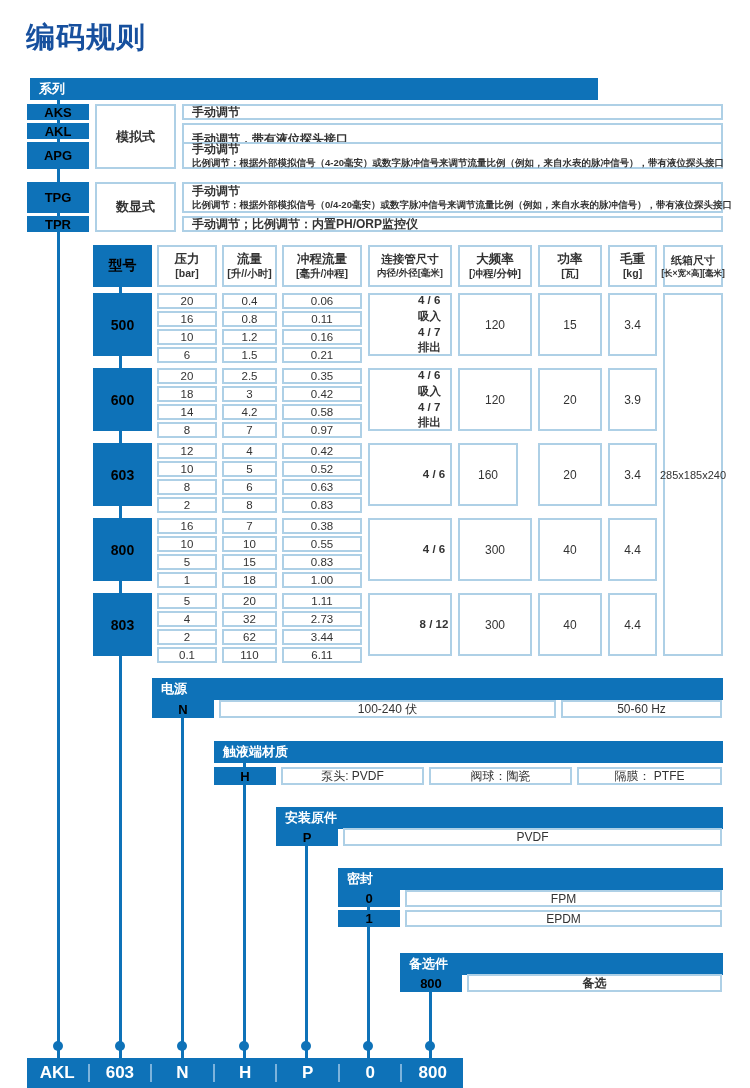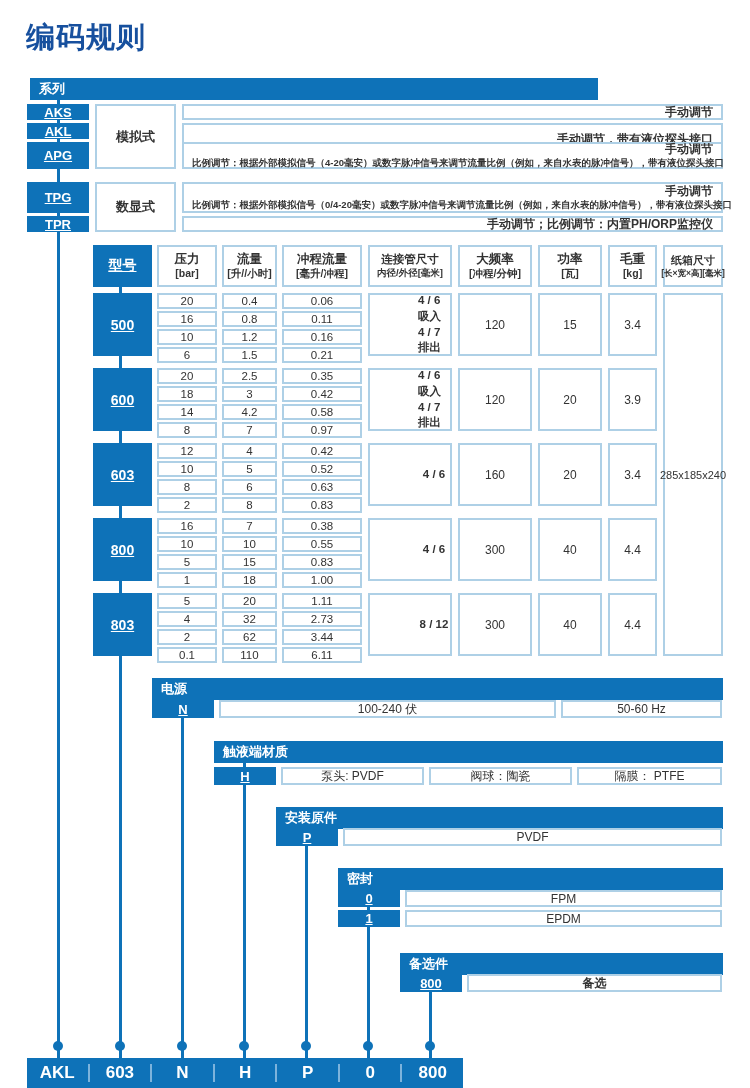--- a/index.html
+++ b/index.html
@@ -7,23 +7,23 @@
     --title:#17509e;
     --bd:#aed0e6;
     --txt:#333333;
   }
   html,body{margin:0;padding:0;background:#fff;}
   body{font-family:"Liberation Sans","DejaVu Sans",sans-serif;color:var(--txt);}
   .page{position:relative;width:750px;height:1088px;background:#fff;overflow:hidden;border-radius:12px;}
   .abs{position:absolute;box-sizing:border-box;z-index:1;}
   .title{font-size:29px;font-weight:bold;color:var(--title);letter-spacing:1px;}
   .bar{background:var(--blue);color:#fff;font-weight:bold;font-size:13px;display:flex;align-items:center;padding-left:9px;}
-  .bluecell{background:var(--blue);color:#ffffff;font-weight:bold;display:flex;align-items:center;justify-content:center;font-size:13px;text-decoration:underline;}
+  .bluecell{background:var(--blue);color:#000000;font-weight:bold;display:flex;align-items:center;justify-content:center;font-size:13px;}
   .wcell{background:#fff;border:2px solid var(--bd);display:flex;align-items:center;justify-content:center;color:var(--txt);font-size:12px;}
-  .desc{background:#fff;border:2px solid var(--bd);display:flex;flex-direction:column;justify-content:center;padding:1px 8px;text-align:right;}
+  .desc{background:#fff;border:2px solid var(--bd);display:flex;flex-direction:column;justify-content:center;padding:1px 8px;}
   .d1{font-size:12px;font-weight:bold;line-height:1.2;white-space:nowrap;}
   .d2{font-size:9.5px;font-weight:bold;line-height:1.25;white-space:nowrap;}
   .d2:empty{display:none;}
   .hdr{flex-direction:column;line-height:1.2;}
   .h1{font-size:12.5px;font-weight:bold;}
   .h2{font-size:10.5px;font-weight:bold;}
   .h2:empty{display:none;}
   .rows{display:grid;width:205px;height:63px;grid-template-columns:60px 55px 80px;column-gap:5px;grid-template-rows:repeat(4,1fr);row-gap:2px;}
   .tcell{background:#fff;border:2px solid var(--bd);display:flex;align-items:center;justify-content:center;font-size:11.5px;color:var(--txt);}
   .conn{flex-direction:column;font-weight:bold;font-size:11.5px;line-height:1.35;padding-left:48px;}
@@ -178,21 +178,21 @@
     <div class="tcell">8</div>
       <div class="tcell">6</div>
       <div class="tcell">0.63</div>
     <div class="tcell">2</div>
       <div class="tcell">8</div>
       <div class="tcell">0.83</div>
   </div>
   <div class="abs wcell conn" style="left:368px;top:443px;width:84px;height:63px">
       <span class="cl">4 / 6</span>
     </div>
-  <div class="abs wcell" style="left:458px;top:443px;width:74px;height:63px">160</div>
+  <div class="abs wcell" style="left:458px;top:443px;width:60px;height:63px">160</div>
   <div class="abs wcell" style="left:538px;top:443px;width:64px;height:63px">20</div>
   <div class="abs wcell" style="left:608px;top:443px;width:49px;height:63px">3.4</div>
 
   <div class="abs bluecell" style="left:93px;top:518px;width:59px;height:63px;font-size:14px">800</div>
   <div class="abs rows" style="left:157px;top:518px">
     <div class="tcell">16</div>
       <div class="tcell">7</div>
       <div class="tcell">0.38</div>
     <div class="tcell">10</div>
       <div class="tcell">10</div>

